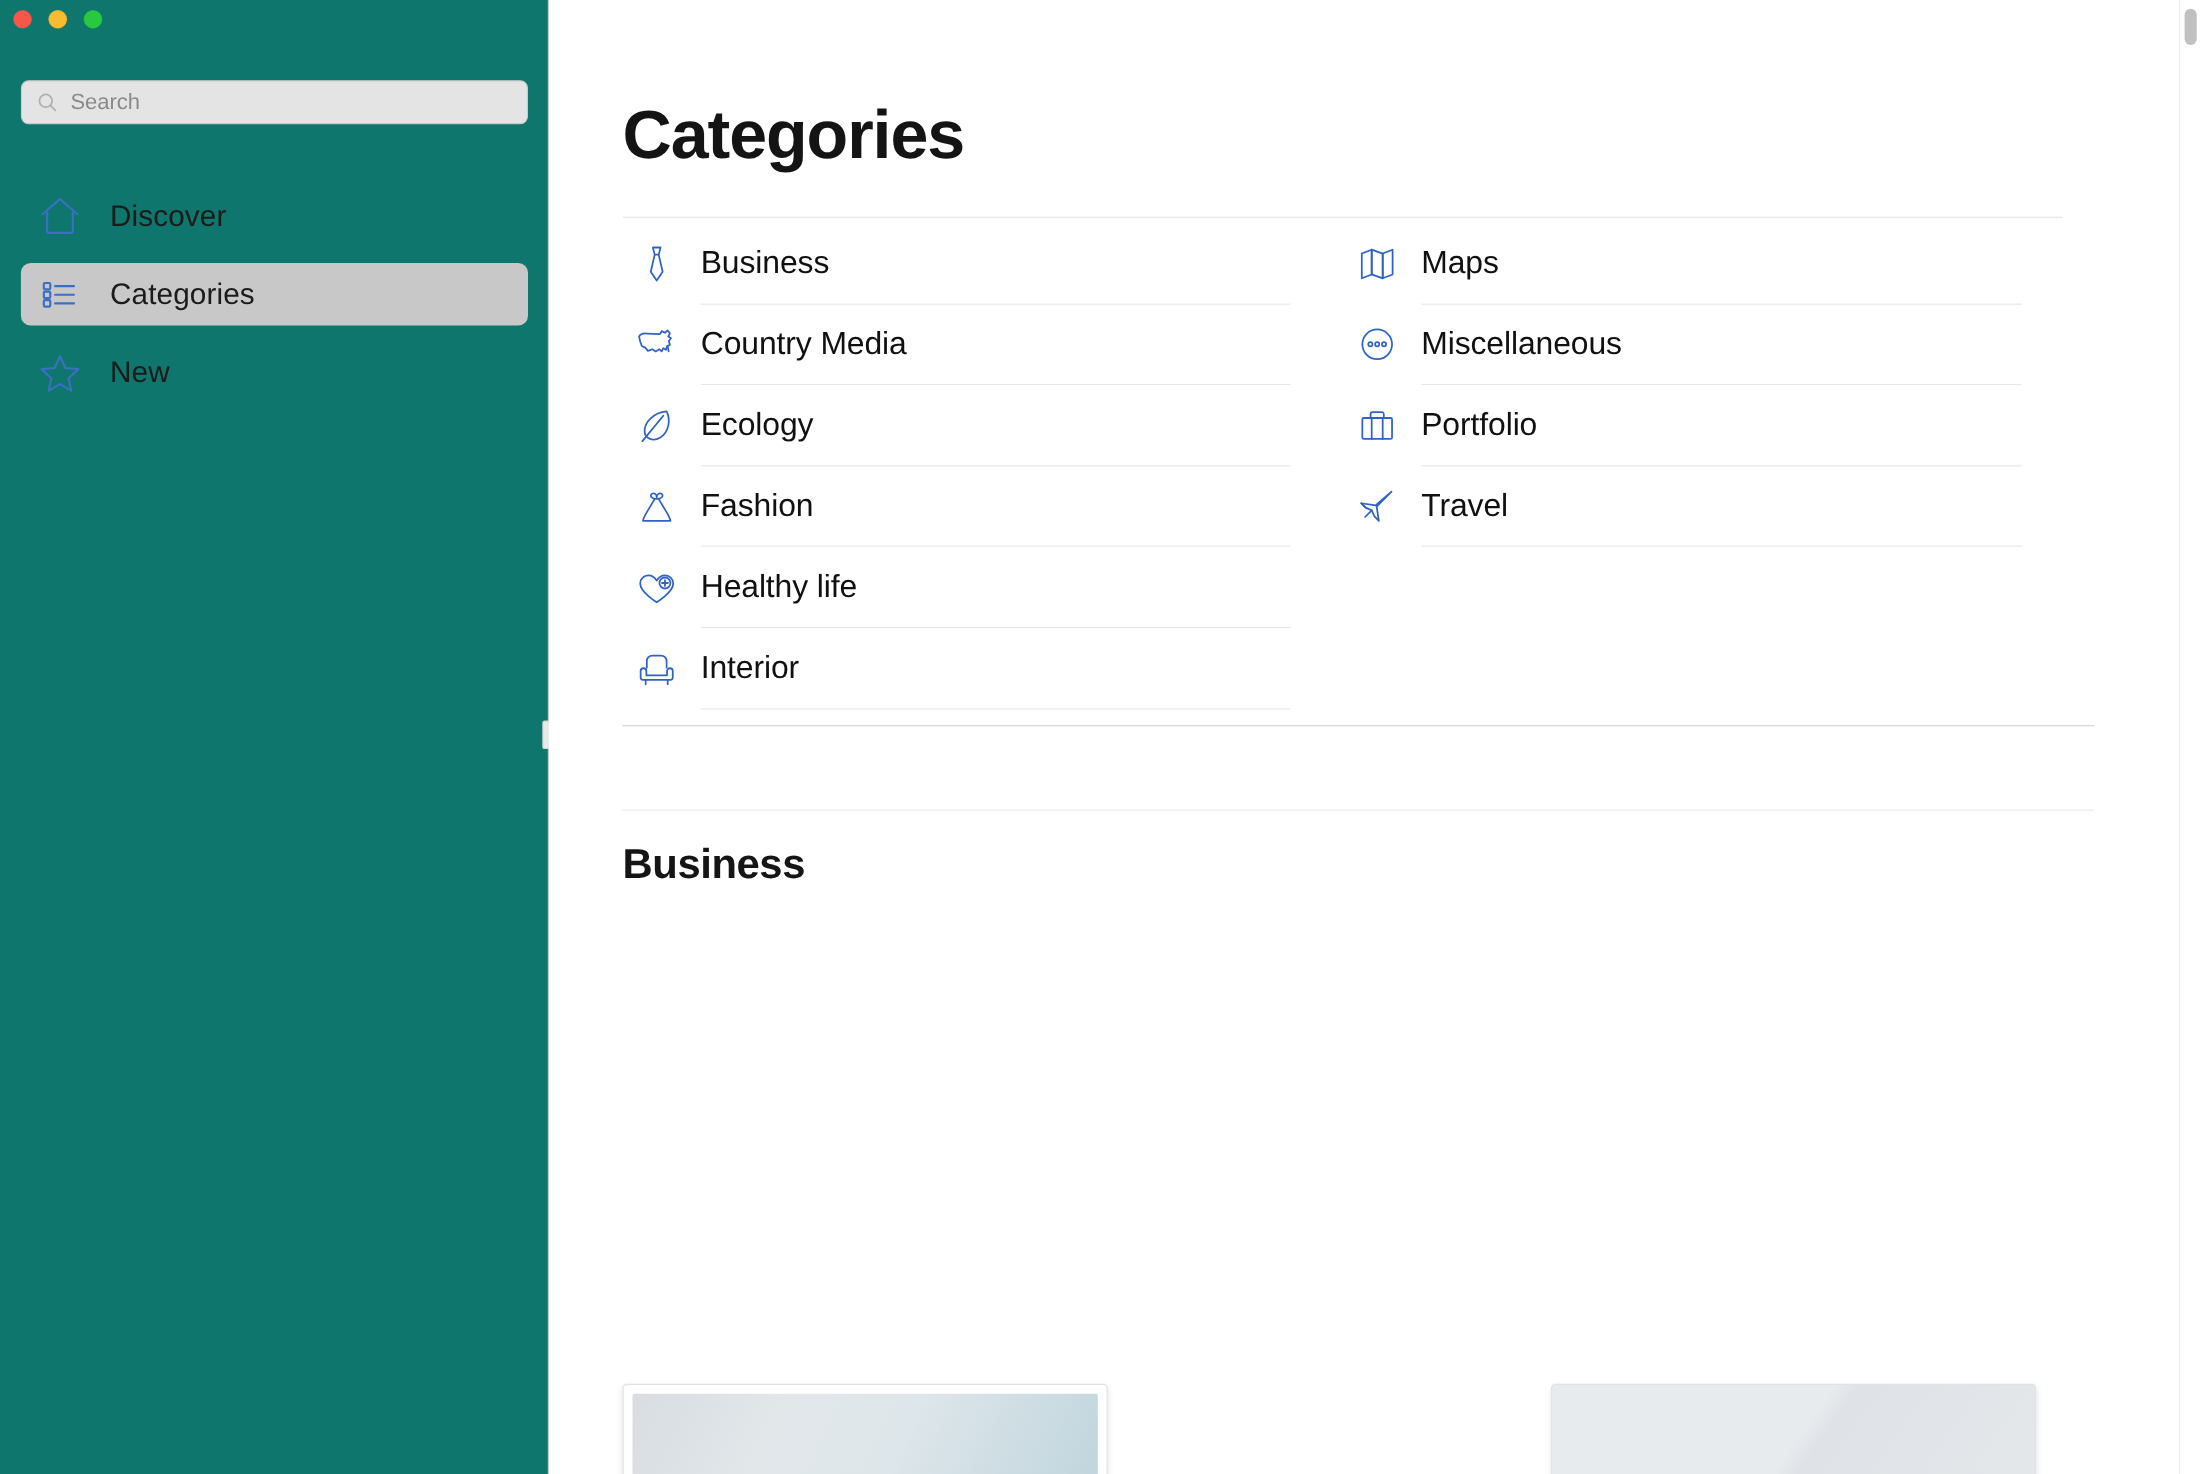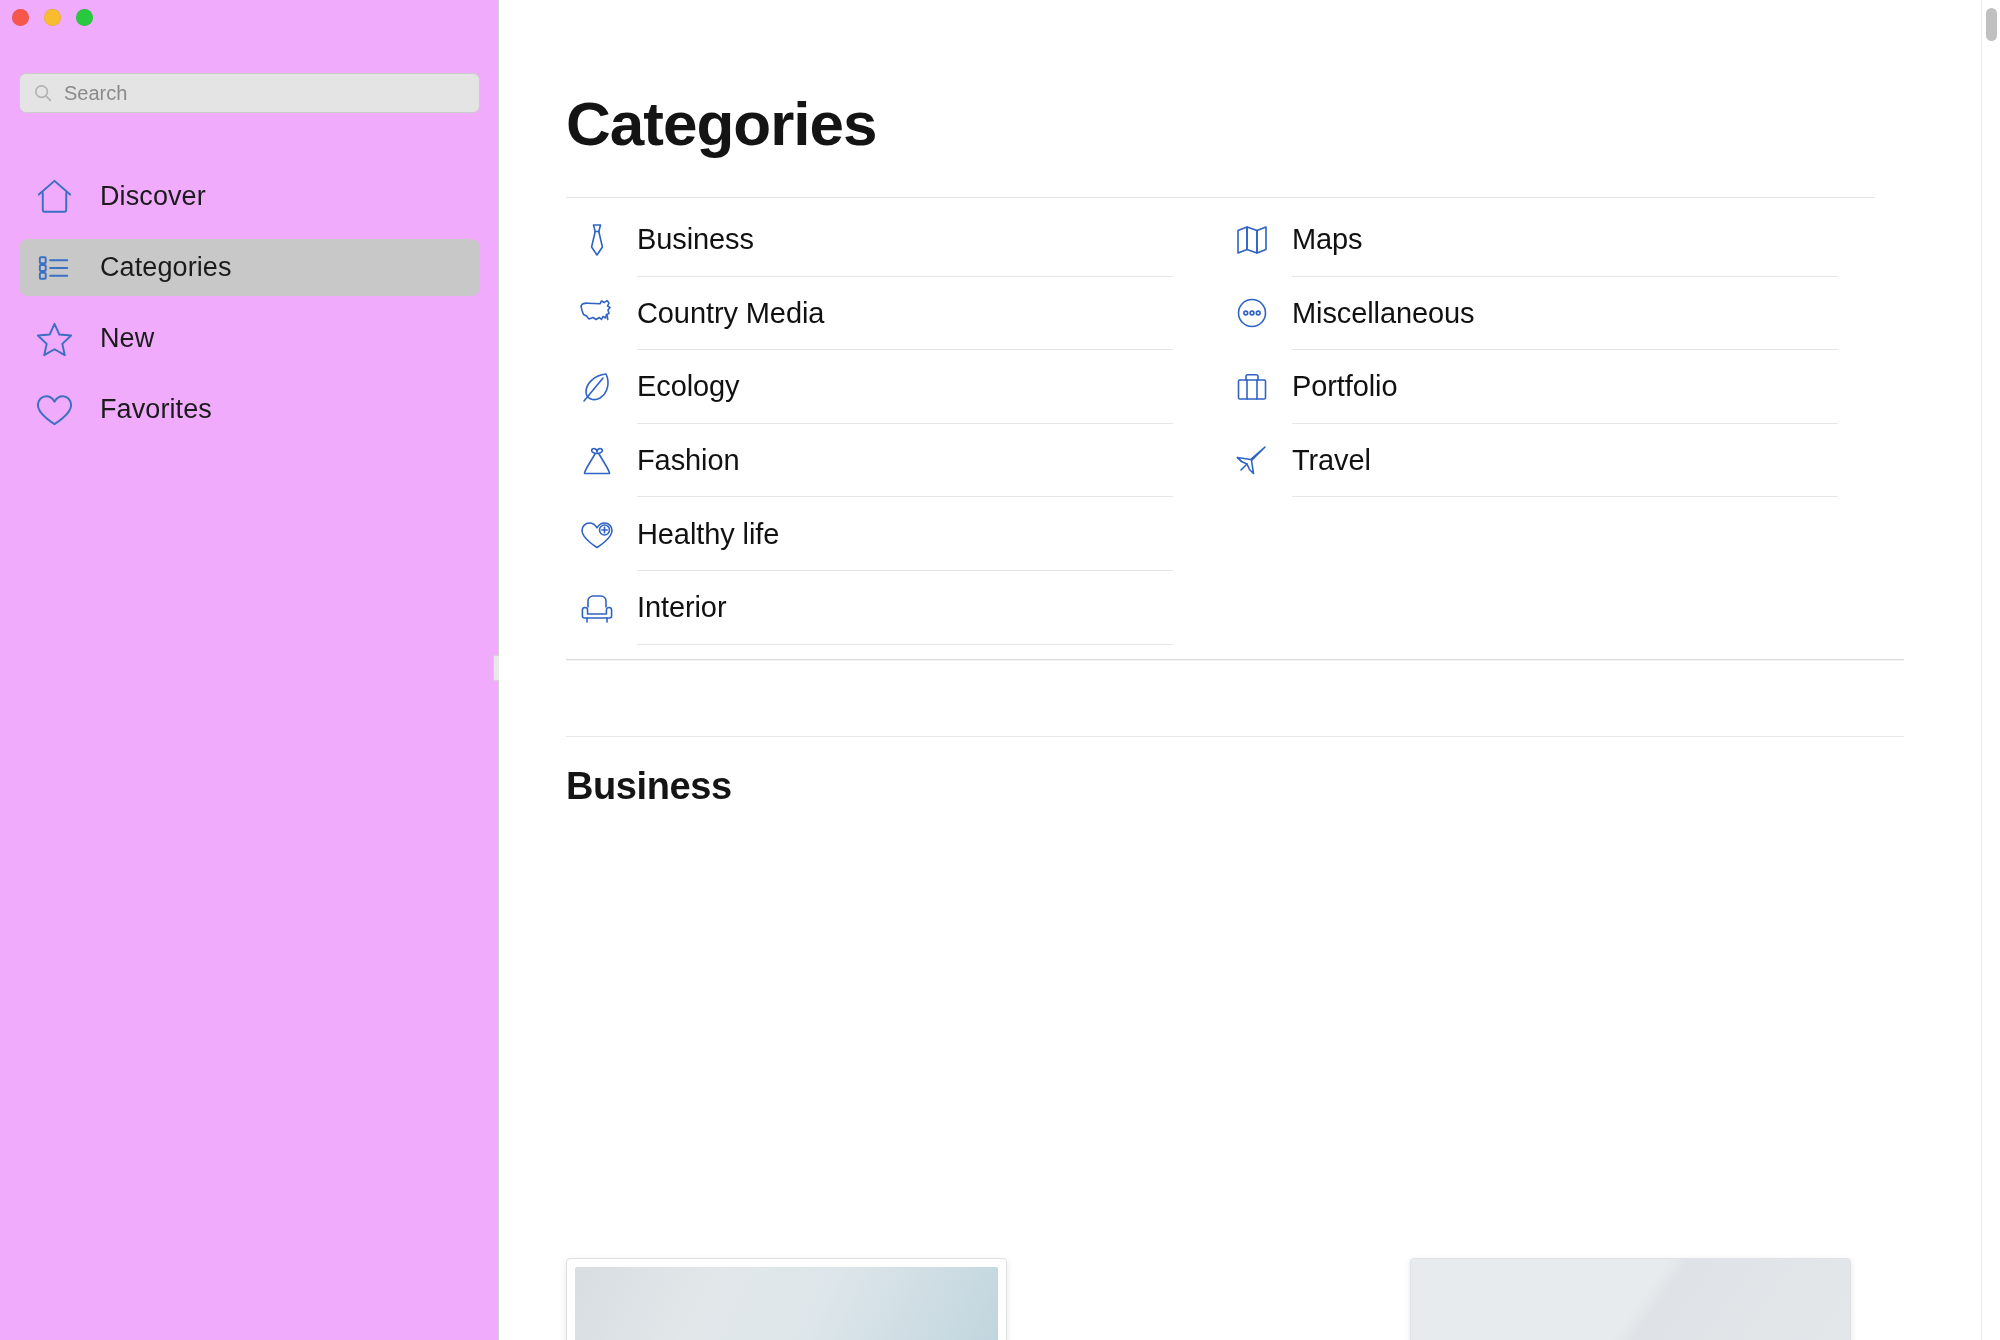--- a/index.html
+++ b/index.html
@@ -15,21 +15,21 @@
     display:flex;
     overflow:hidden;
   }
 
   
   .sidebar {
     position:relative;
     width:499px;
     flex:0 0 499px;
     height:1340px;
-    background:#f0abfc;
+    background:#0f766e;
     border-right:1px solid #cfcfcf;
   }
   .traffic-lights {
     position:absolute;
     top:9px; left:12px;
     display:flex;
     gap:15px;
     align-items:center;
   }
   .tl {
@@ -279,28 +279,20 @@
 
       <div class="nav-item">
         <span class="nav-icon">
           <svg viewBox="0 0 44 44" width="43" height="43" fill="none" stroke="#3a6fc4" stroke-width="2" stroke-linejoin="round">
             <path d="M22 7 L27 18 L39 19 L30 27.5 L32.5 39 L22 33 L11.5 39 L14 27.5 L5 19 L17 18 Z"></path>
           </svg>
         </span>
         <span class="nav-label">New</span>
       </div>
 
-      <div class="nav-item">
-        <span class="nav-icon">
-          <svg viewBox="0 0 44 44" width="43" height="43" fill="none" stroke="#3a6fc4" stroke-width="2" stroke-linejoin="round">
-            <path d="M22 37 C22 37 5 27 5 17.5 C5 12 9 8.5 13.5 8.5 C17.3 8.5 20.4 11 22 14 C23.6 11 26.7 8.5 30.5 8.5 C35 8.5 39 12 39 17.5 C39 27 22 37 22 37 Z"></path>
-          </svg>
-        </span>
-        <span class="nav-label">Favorites</span>
-      </div>
 
     </nav>
 
     <div class="split-handle"></div>
   </aside>
 
   <main class="content">
     <div class="inner">
 
       <h1 class="title">Categories</h1>

